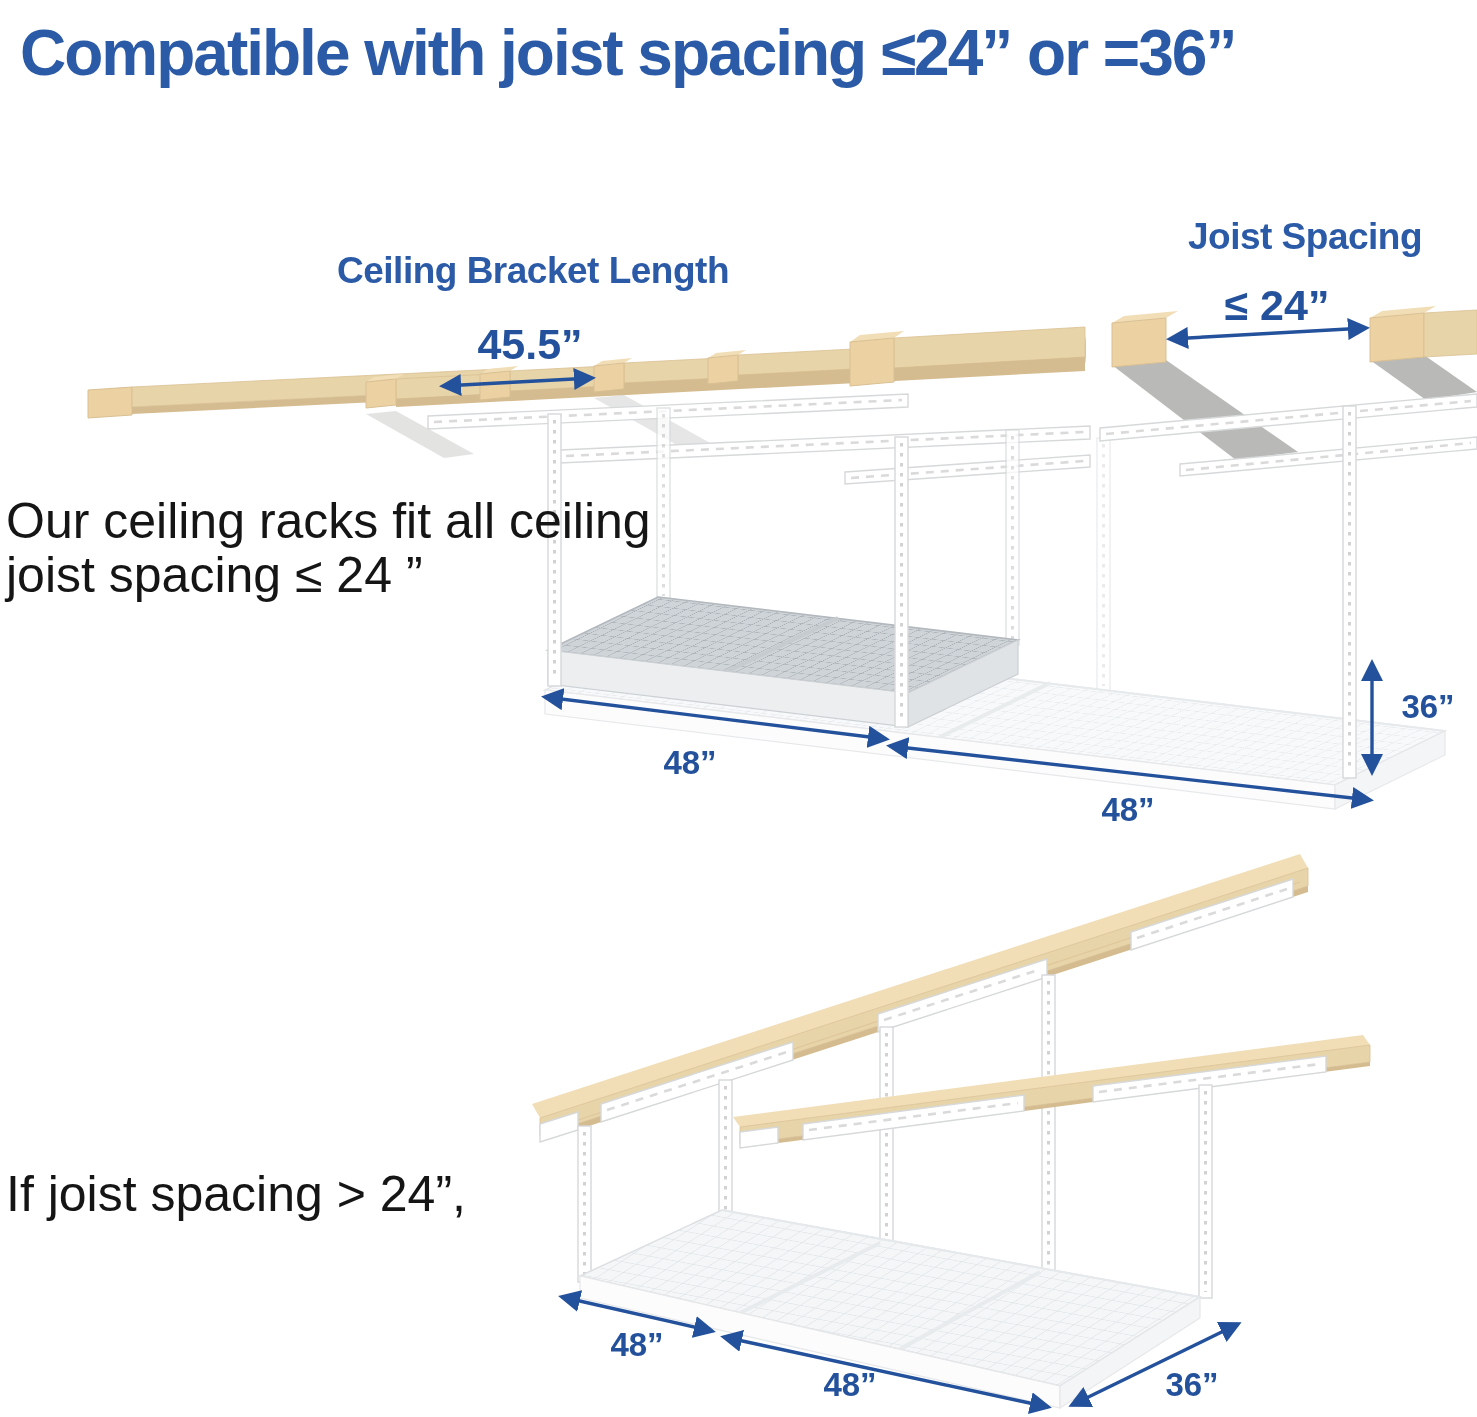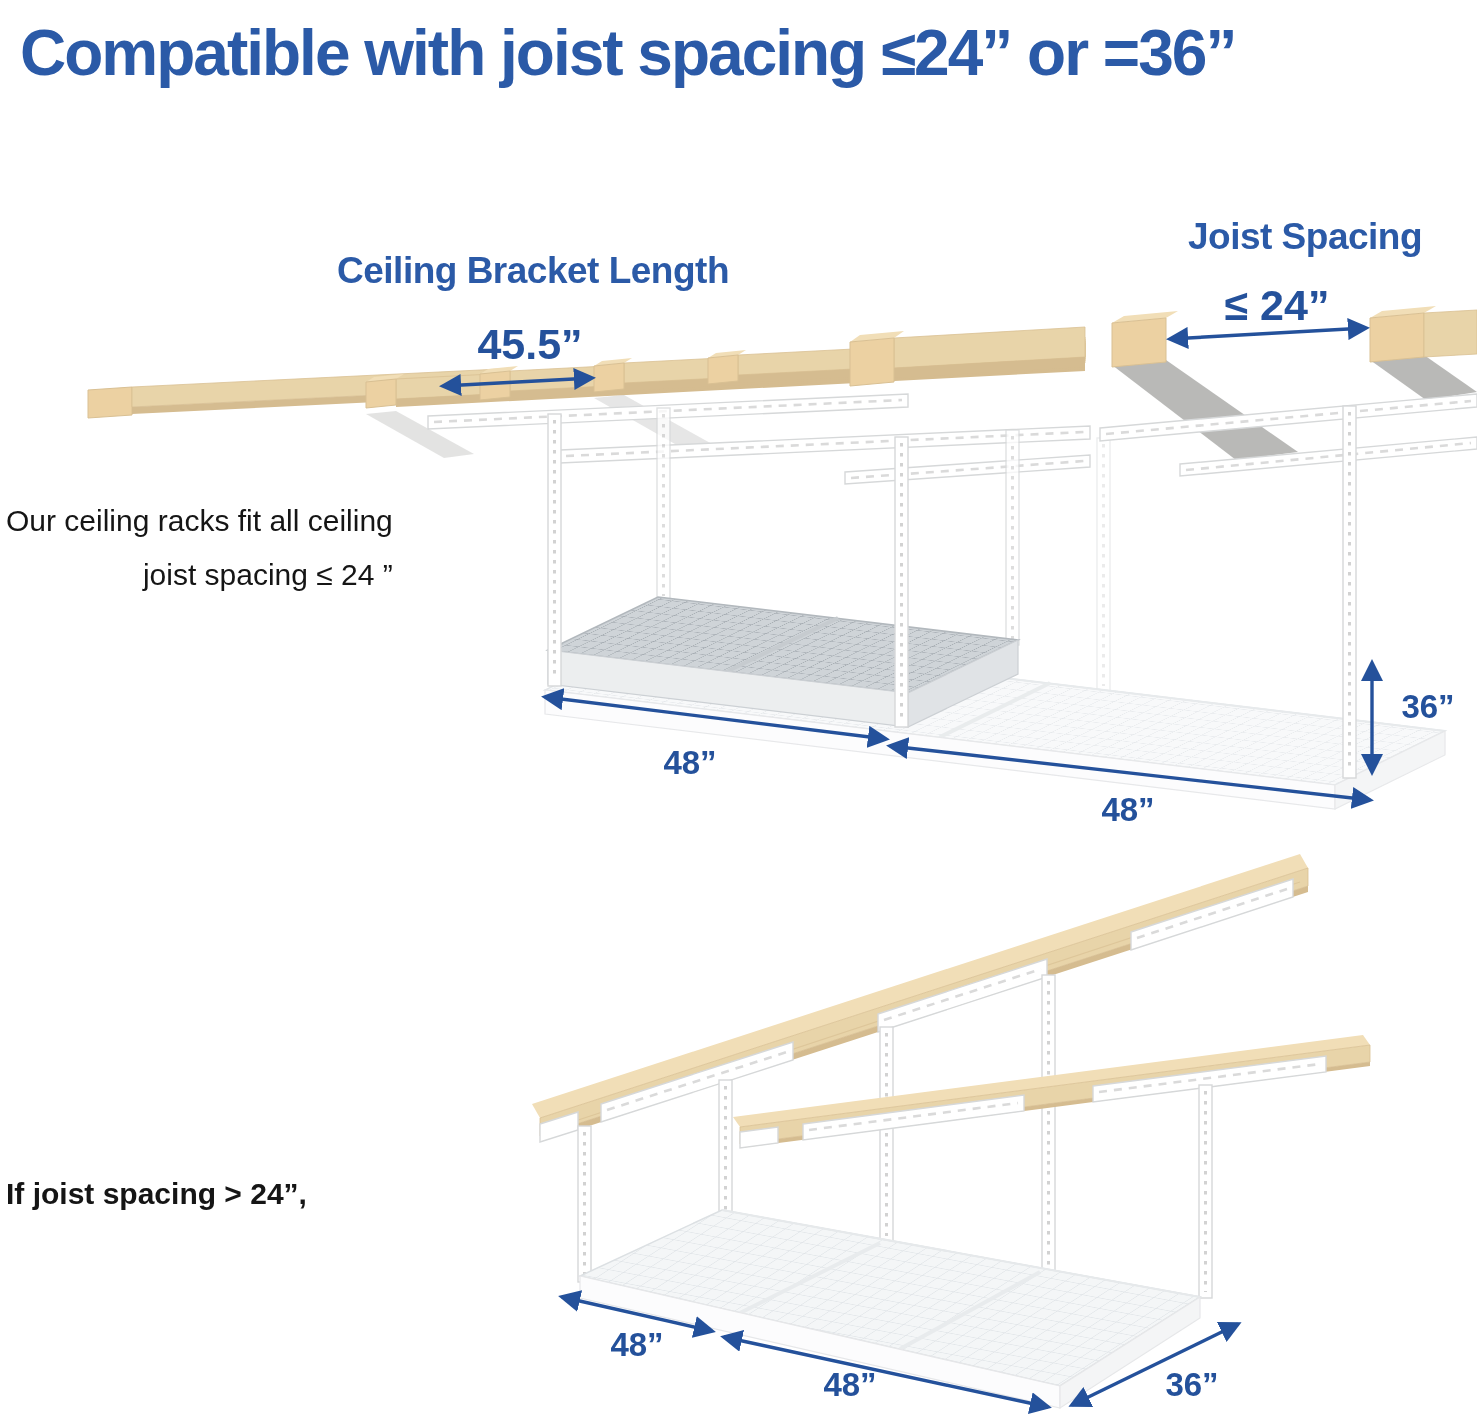--- a/index.html
+++ b/index.html
@@ -7,21 +7,21 @@
        font-family:"Liberation Sans", sans-serif;
        --headline-blue:#2b5aa7; --dim-blue:#24519b;
        --wood-top:#e8d4a9; --wood-end:#ecd1a2; --wood-side:#d5bc90;
        --shadow-gray:#a7a7a5; --text-black:#151515;}
   .abs{position:absolute;white-space:nowrap;}
   .ctr{transform:translateX(-50%);}
   .headline{font-size:64px;font-weight:bold;letter-spacing:-2px;color:var(--headline-blue);}
   .seclbl{font-size:37px;font-weight:bold;letter-spacing:-0.5px;color:var(--headline-blue);}
   .dimval{font-size:43px;font-weight:600;color:var(--dim-blue);}
   .dimnum{font-size:33px;font-weight:600;color:var(--dim-blue);}
-  .note{font-size:30px;line-height:54px;color:var(--text-black);text-align:right;}
+  .note{font-size:50px;line-height:54px;color:var(--text-black);}
   svg{position:absolute;left:0;top:0;}
   
   .wend{fill:var(--wood-end);stroke:#d9c093;stroke-width:1;}
   .wtop{fill:var(--wood-top);stroke:#d9c093;stroke-width:.8;}
   .wside{fill:var(--wood-side);}
   .wsliver{fill:#f1deb7;}
   .shadow{fill:var(--shadow-gray);}
   .frame{fill:#ffffff;stroke:#d6d8d9;stroke-width:1.4;}
   .slots{stroke:#d2d2d2;stroke-width:3;stroke-dasharray:3.5 6.5;fill:none;}
   .slotsh{stroke:#dadada;stroke-width:2.6;stroke-dasharray:8 7;fill:none;}
@@ -235,19 +235,19 @@
 
 <div class="abs note" style="left:6px;top:494px;">
   <div>Our ceiling racks fit all ceiling</div>
   <div>joist spacing ≤ 24 ”</div>
 </div>
 
 <div class="abs ctr dimnum" style="left:690px;top:744px;">48”</div>
 <div class="abs ctr dimnum" style="left:1128px;top:791px;">48”</div>
 <div class="abs ctr dimnum" style="left:1428px;top:688px;">36”</div>
 
-<div class="abs note" style="left:6px;top:1168px;line-height:52px;font-weight:bold;">
+<div class="abs note" style="left:6px;top:1168px;line-height:52px;">
   <div>If joist spacing &gt; 24”,</div>
 </div>
 
 <div class="abs ctr dimnum" style="left:637px;top:1326px;">48”</div>
 <div class="abs ctr dimnum" style="left:850px;top:1366px;">48”</div>
 <div class="abs ctr dimnum" style="left:1192px;top:1366px;">36”</div>
 
 </body></html>

